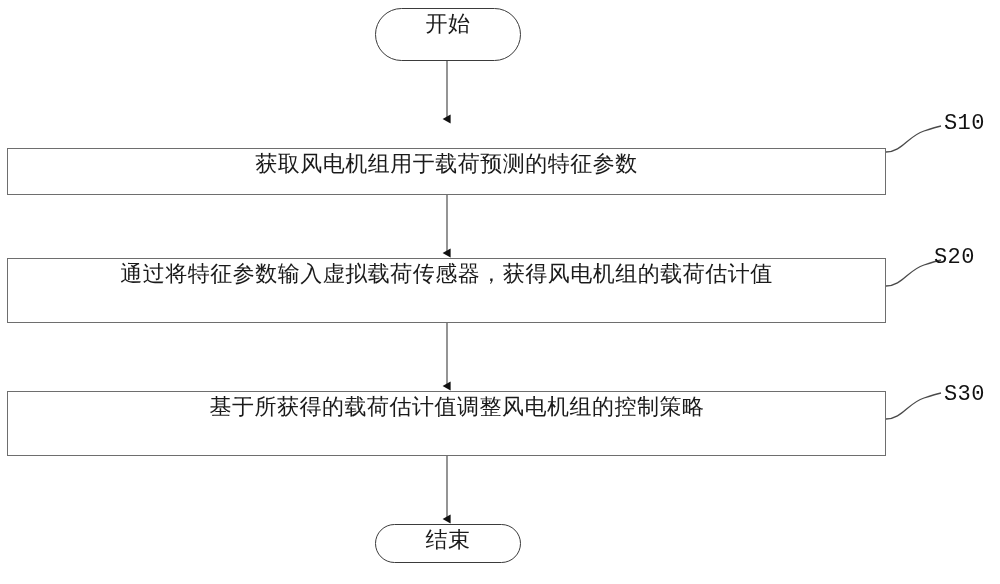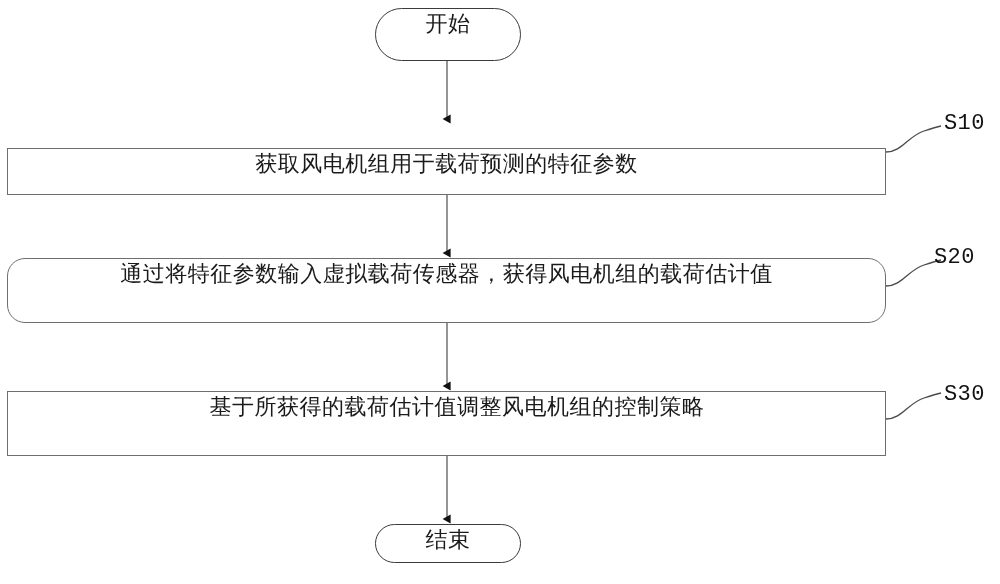--- a/index.html
+++ b/index.html
@@ -52,21 +52,21 @@
     position: absolute;
     font-family: Liberation Mono, monospace;
     font-size: 22px;
     color: #111111;
     white-space: nowrap;
     letter-spacing: 0.4px;
   }
   #start-node  { left: 375px; top: 8px;   width: 146px; height: 53px; }
   #end-node    { left: 375px; top: 524px; width: 146px; height: 39px; }
   #process-1   { left: 7px;   top: 124px; width: 879px; height: 47px; margin-top: 24px; }
-  #process-2   { left: 7px;   top: 258px; width: 879px; height: 65px; border-radius: 18px; }
+  #process-2   { left: 7px;   top: 258px; width: 879px; height: 65px; }
   #process-3   { left: 7px;   top: 391px; width: 879px; height: 65px; padding-left: 21px; }
   #tag-s10 { left: 944px; top: 111px; }
   #tag-s20 { left: 934px; top: 245px; }
   #tag-s30 { left: 944px; top: 382px; }
 </style>
 </head>
 <body>
 
 <svg id="canvas" viewBox="0 0 1000 584" xmlns="http://www.w3.org/2000/svg">
   <defs>

